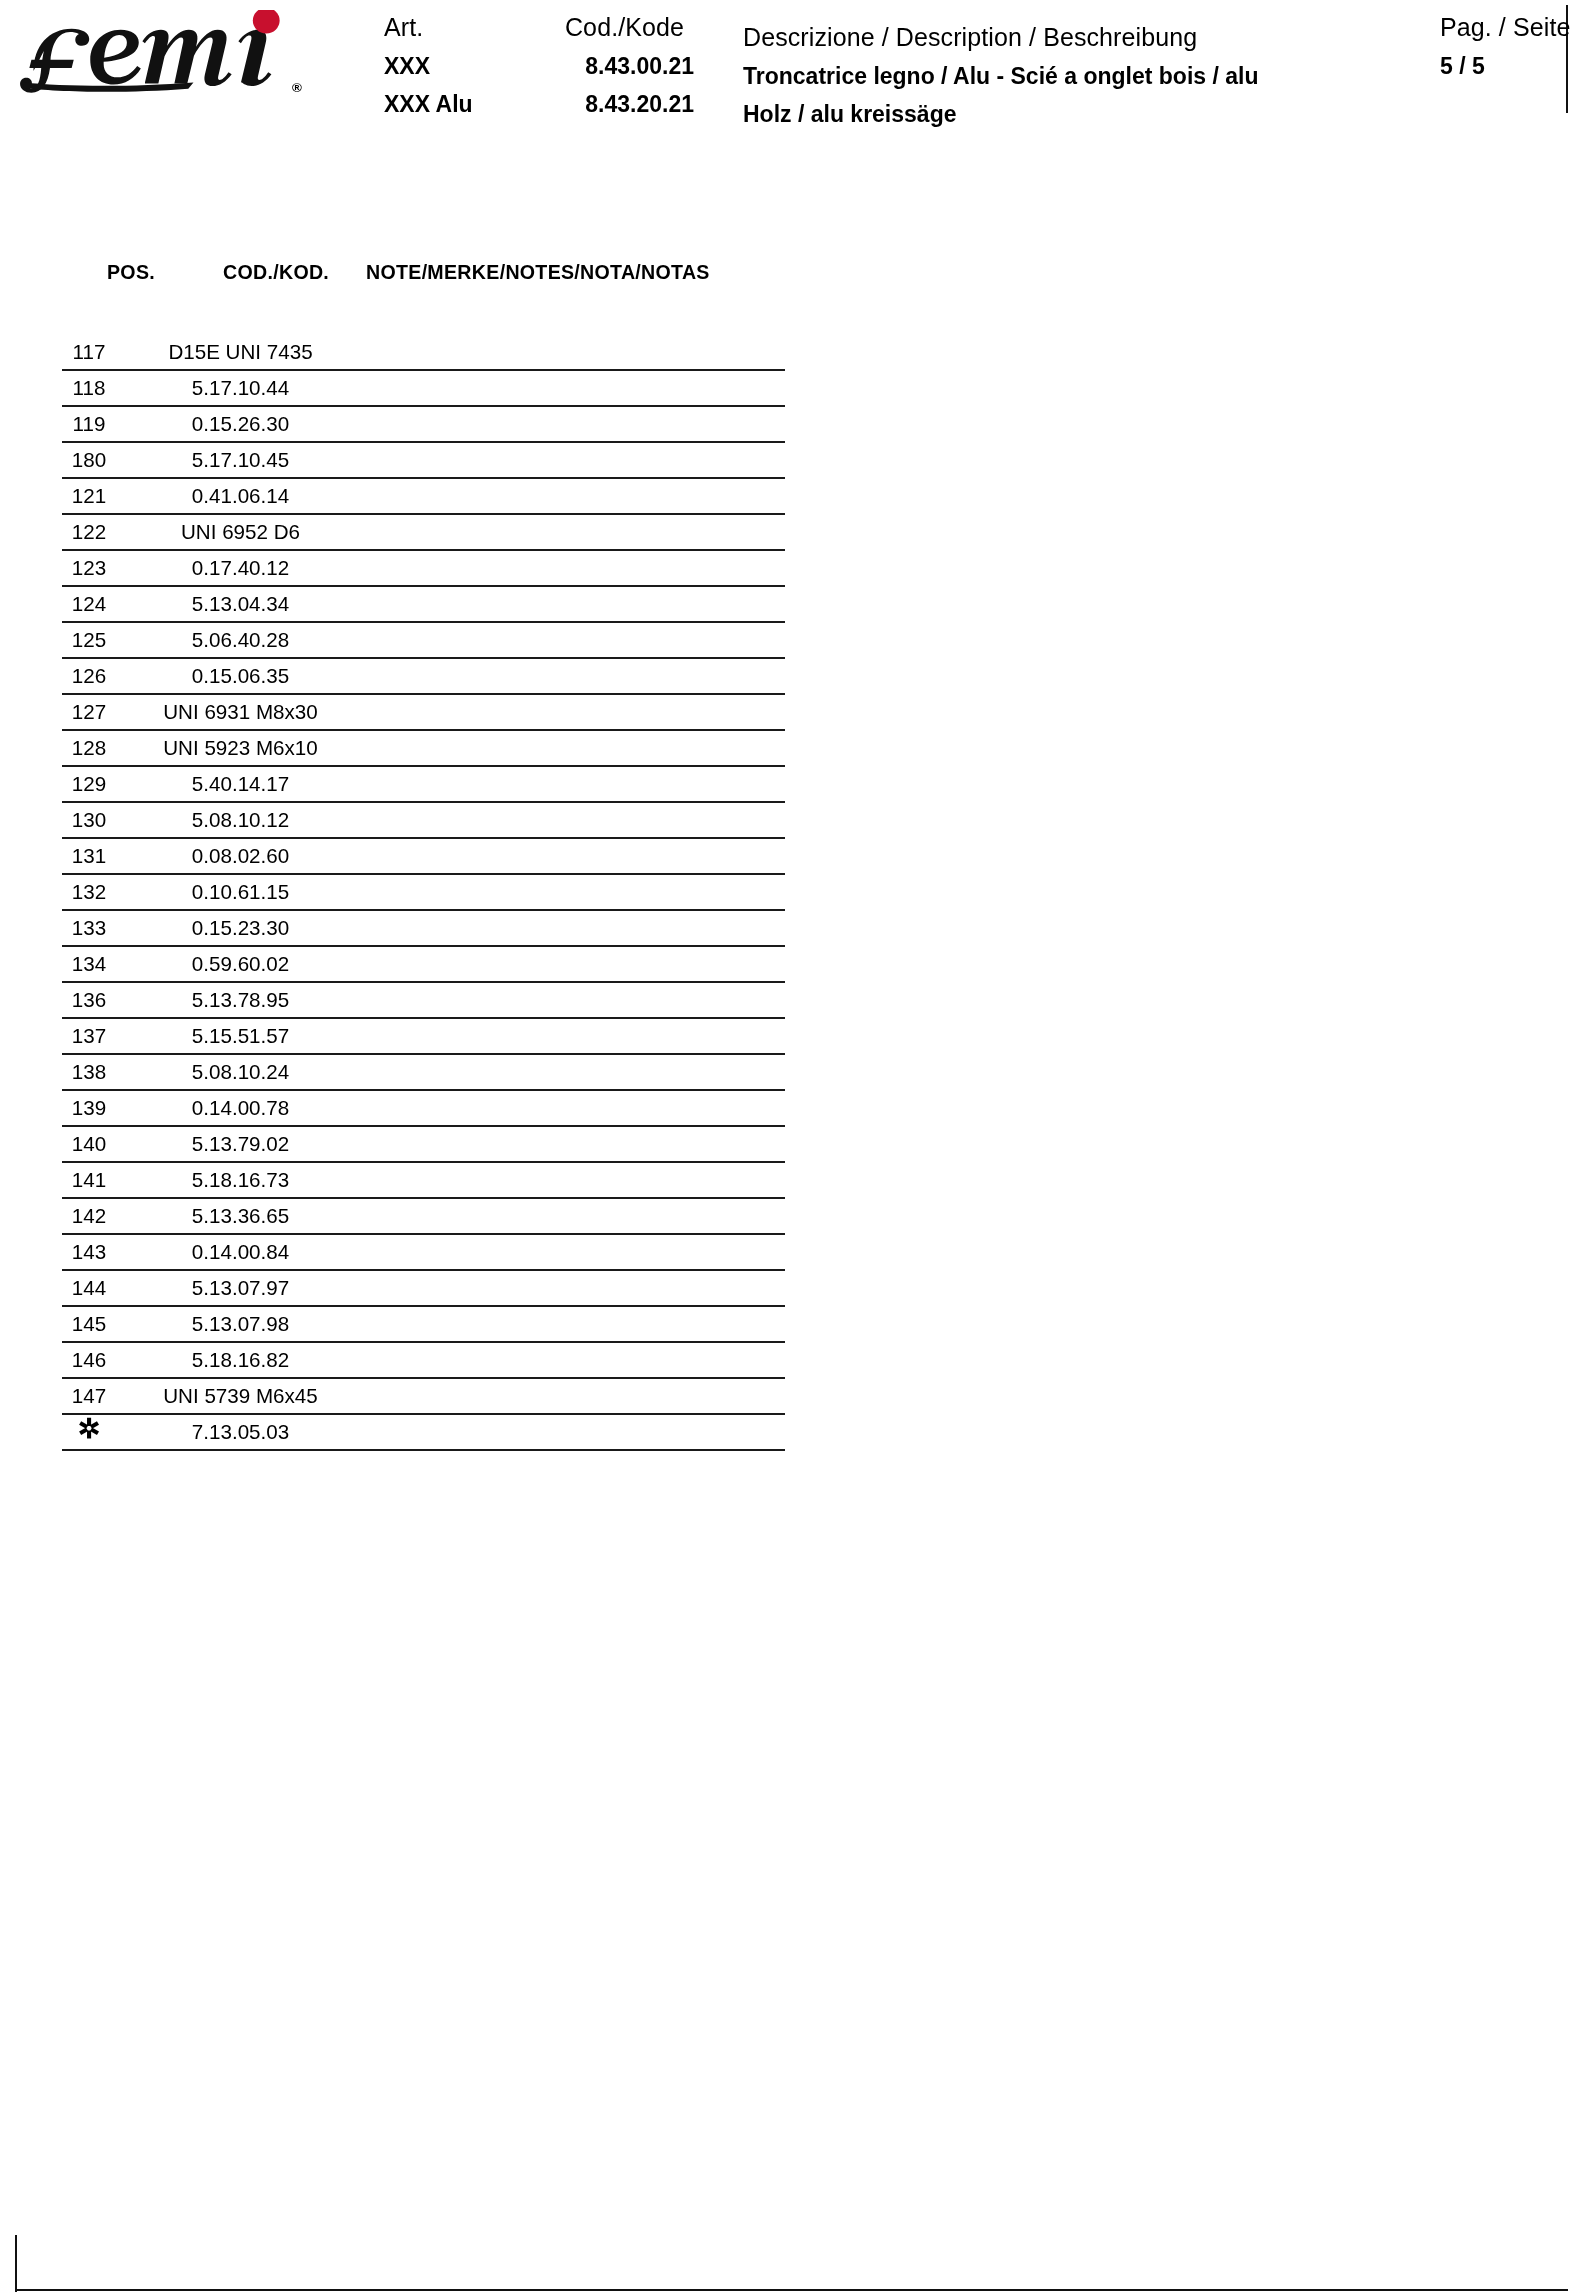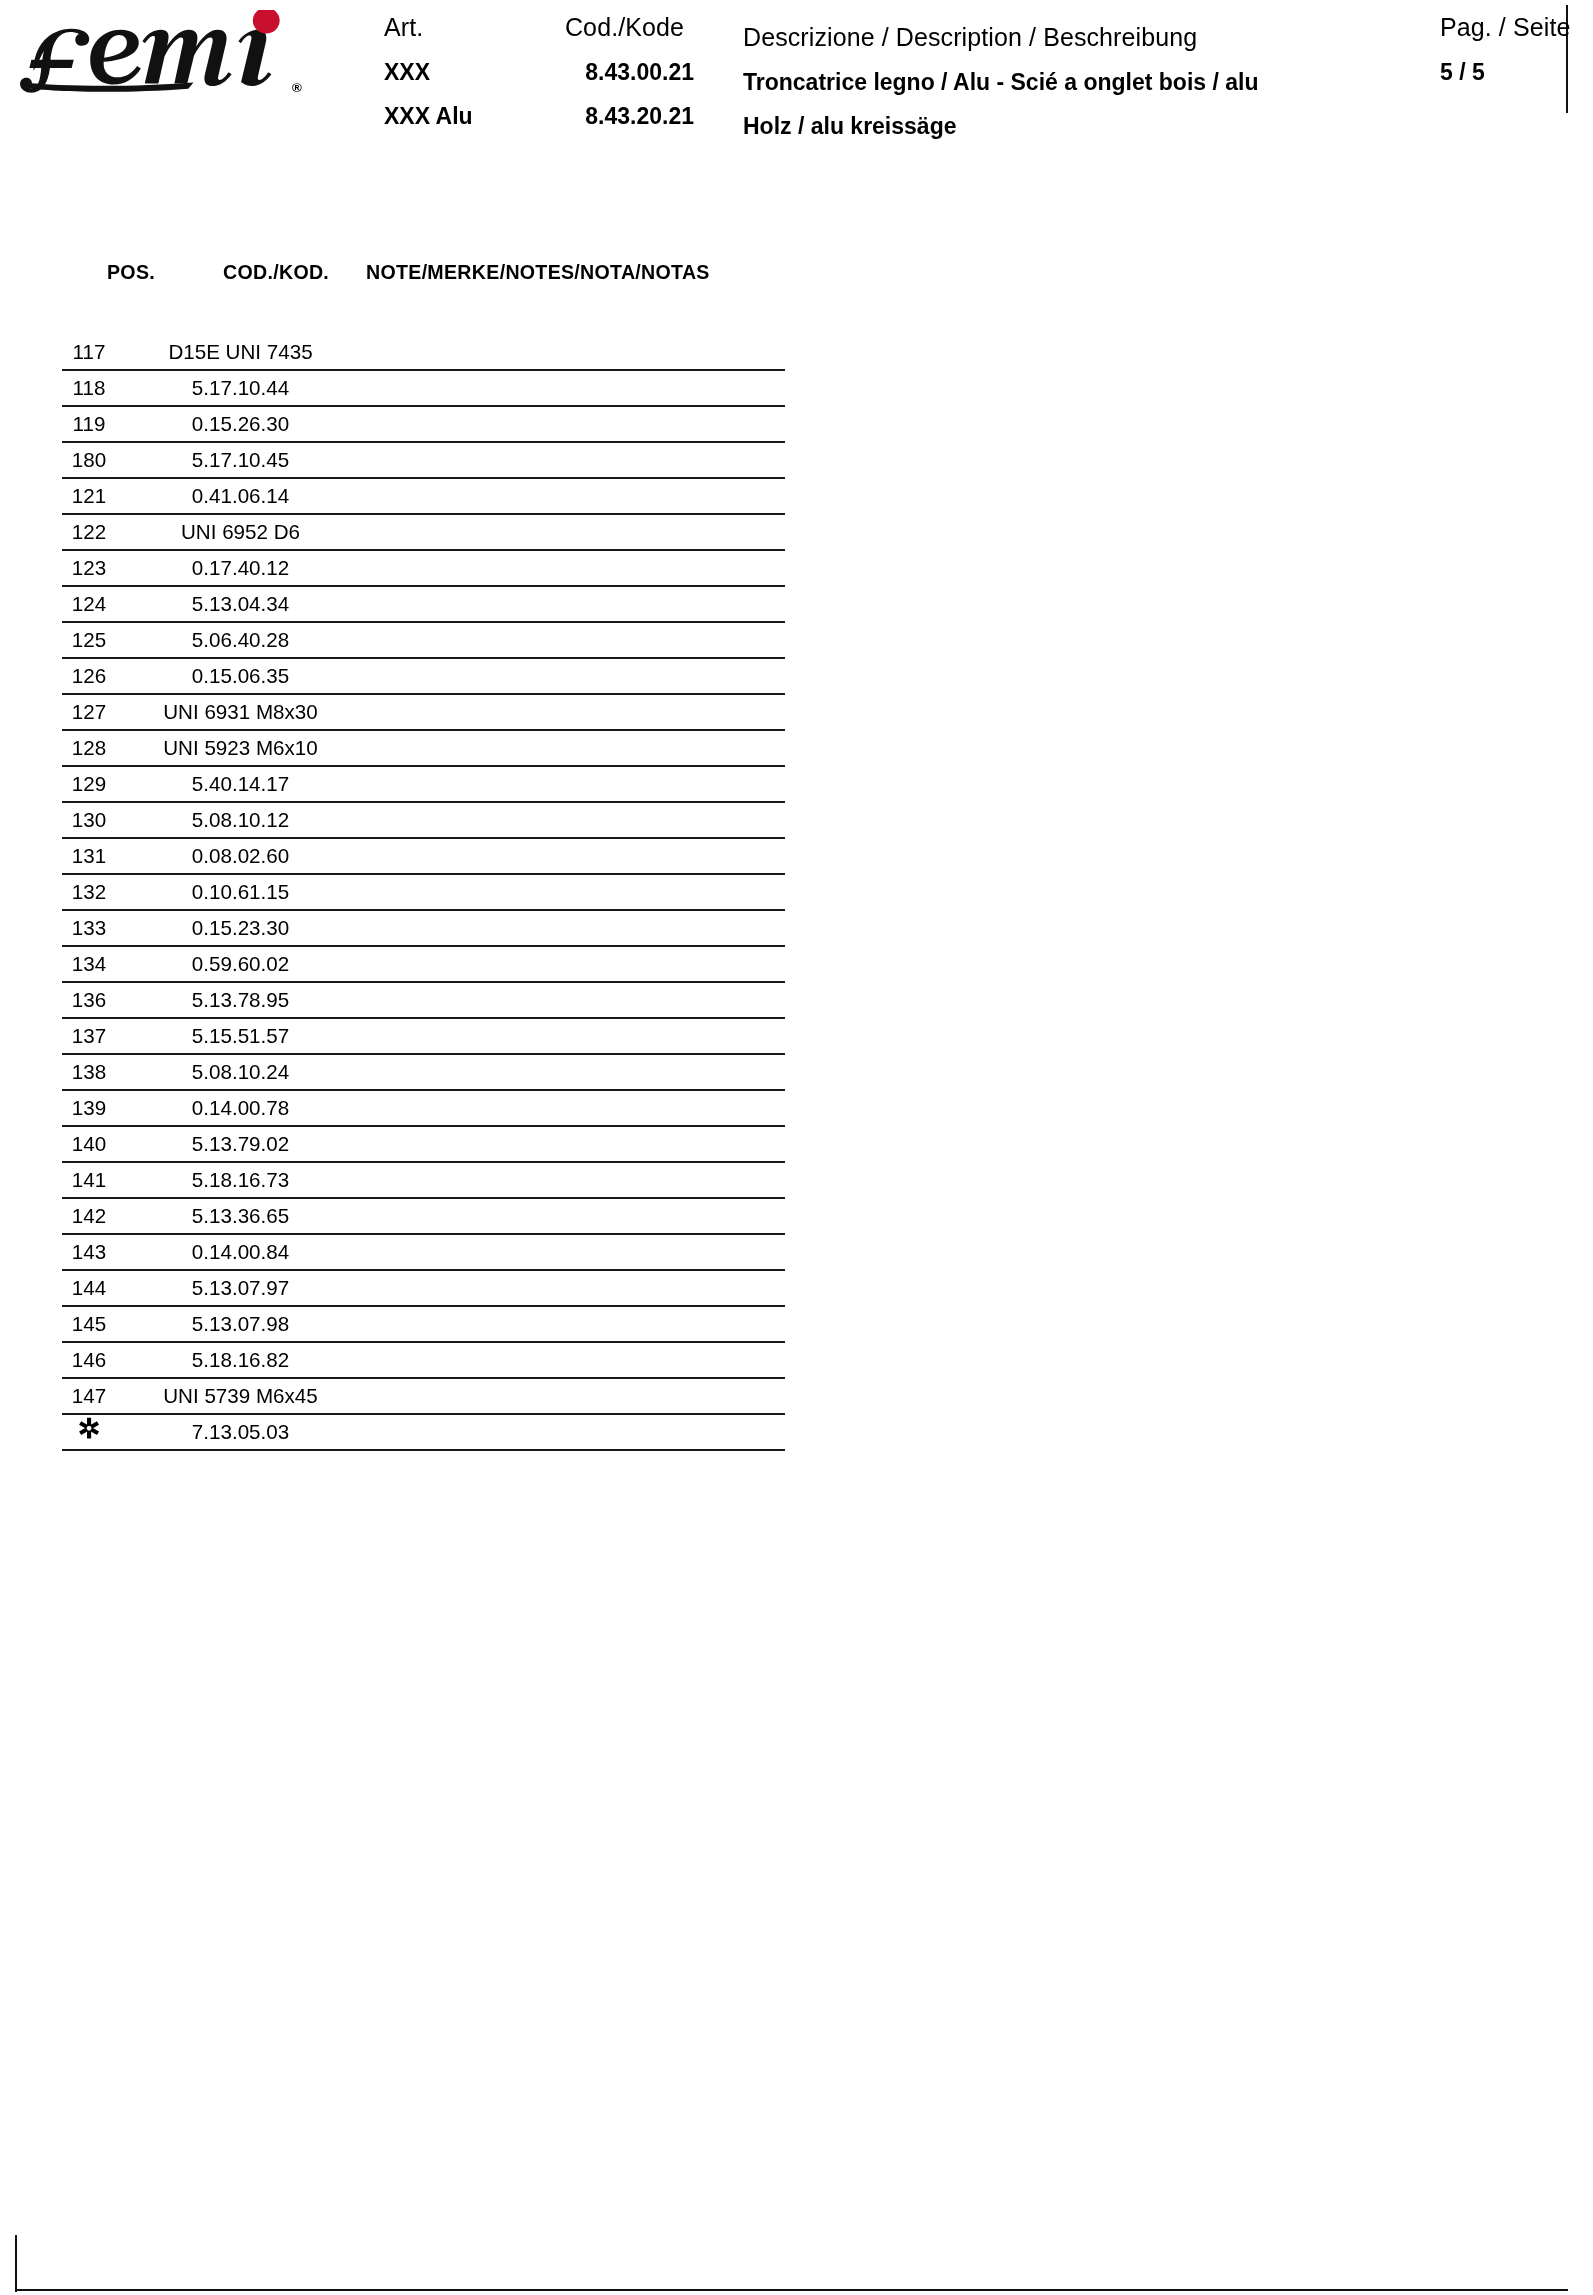--- a/index.html
+++ b/index.html
@@ -89,21 +89,21 @@
     font-size: 23px;
     font-weight: bold;
     white-space: nowrap;
   }
 
   #col-art   { left: 384px;  top: 13.4px; }
   #col-cod   { left: 555px; top: 13.4px; }
   #col-desc  { left: 743px; top: 23px; }
   #col-pag   { left: 1440px; top: 13.4px; }
 
-  .hdr-line { margin-top: 17px; }
+  .hdr-line { margin-top: 11px; }
   .hdr-line-first { margin-top: 0; }
 
   
   #col-cod .hdr-val { text-align: right; width: 139px; display: block; }
   #col-cod .hdr-label { text-align: center; }
 
   
   .col-titles {
     position: absolute;
     top: 261px;

